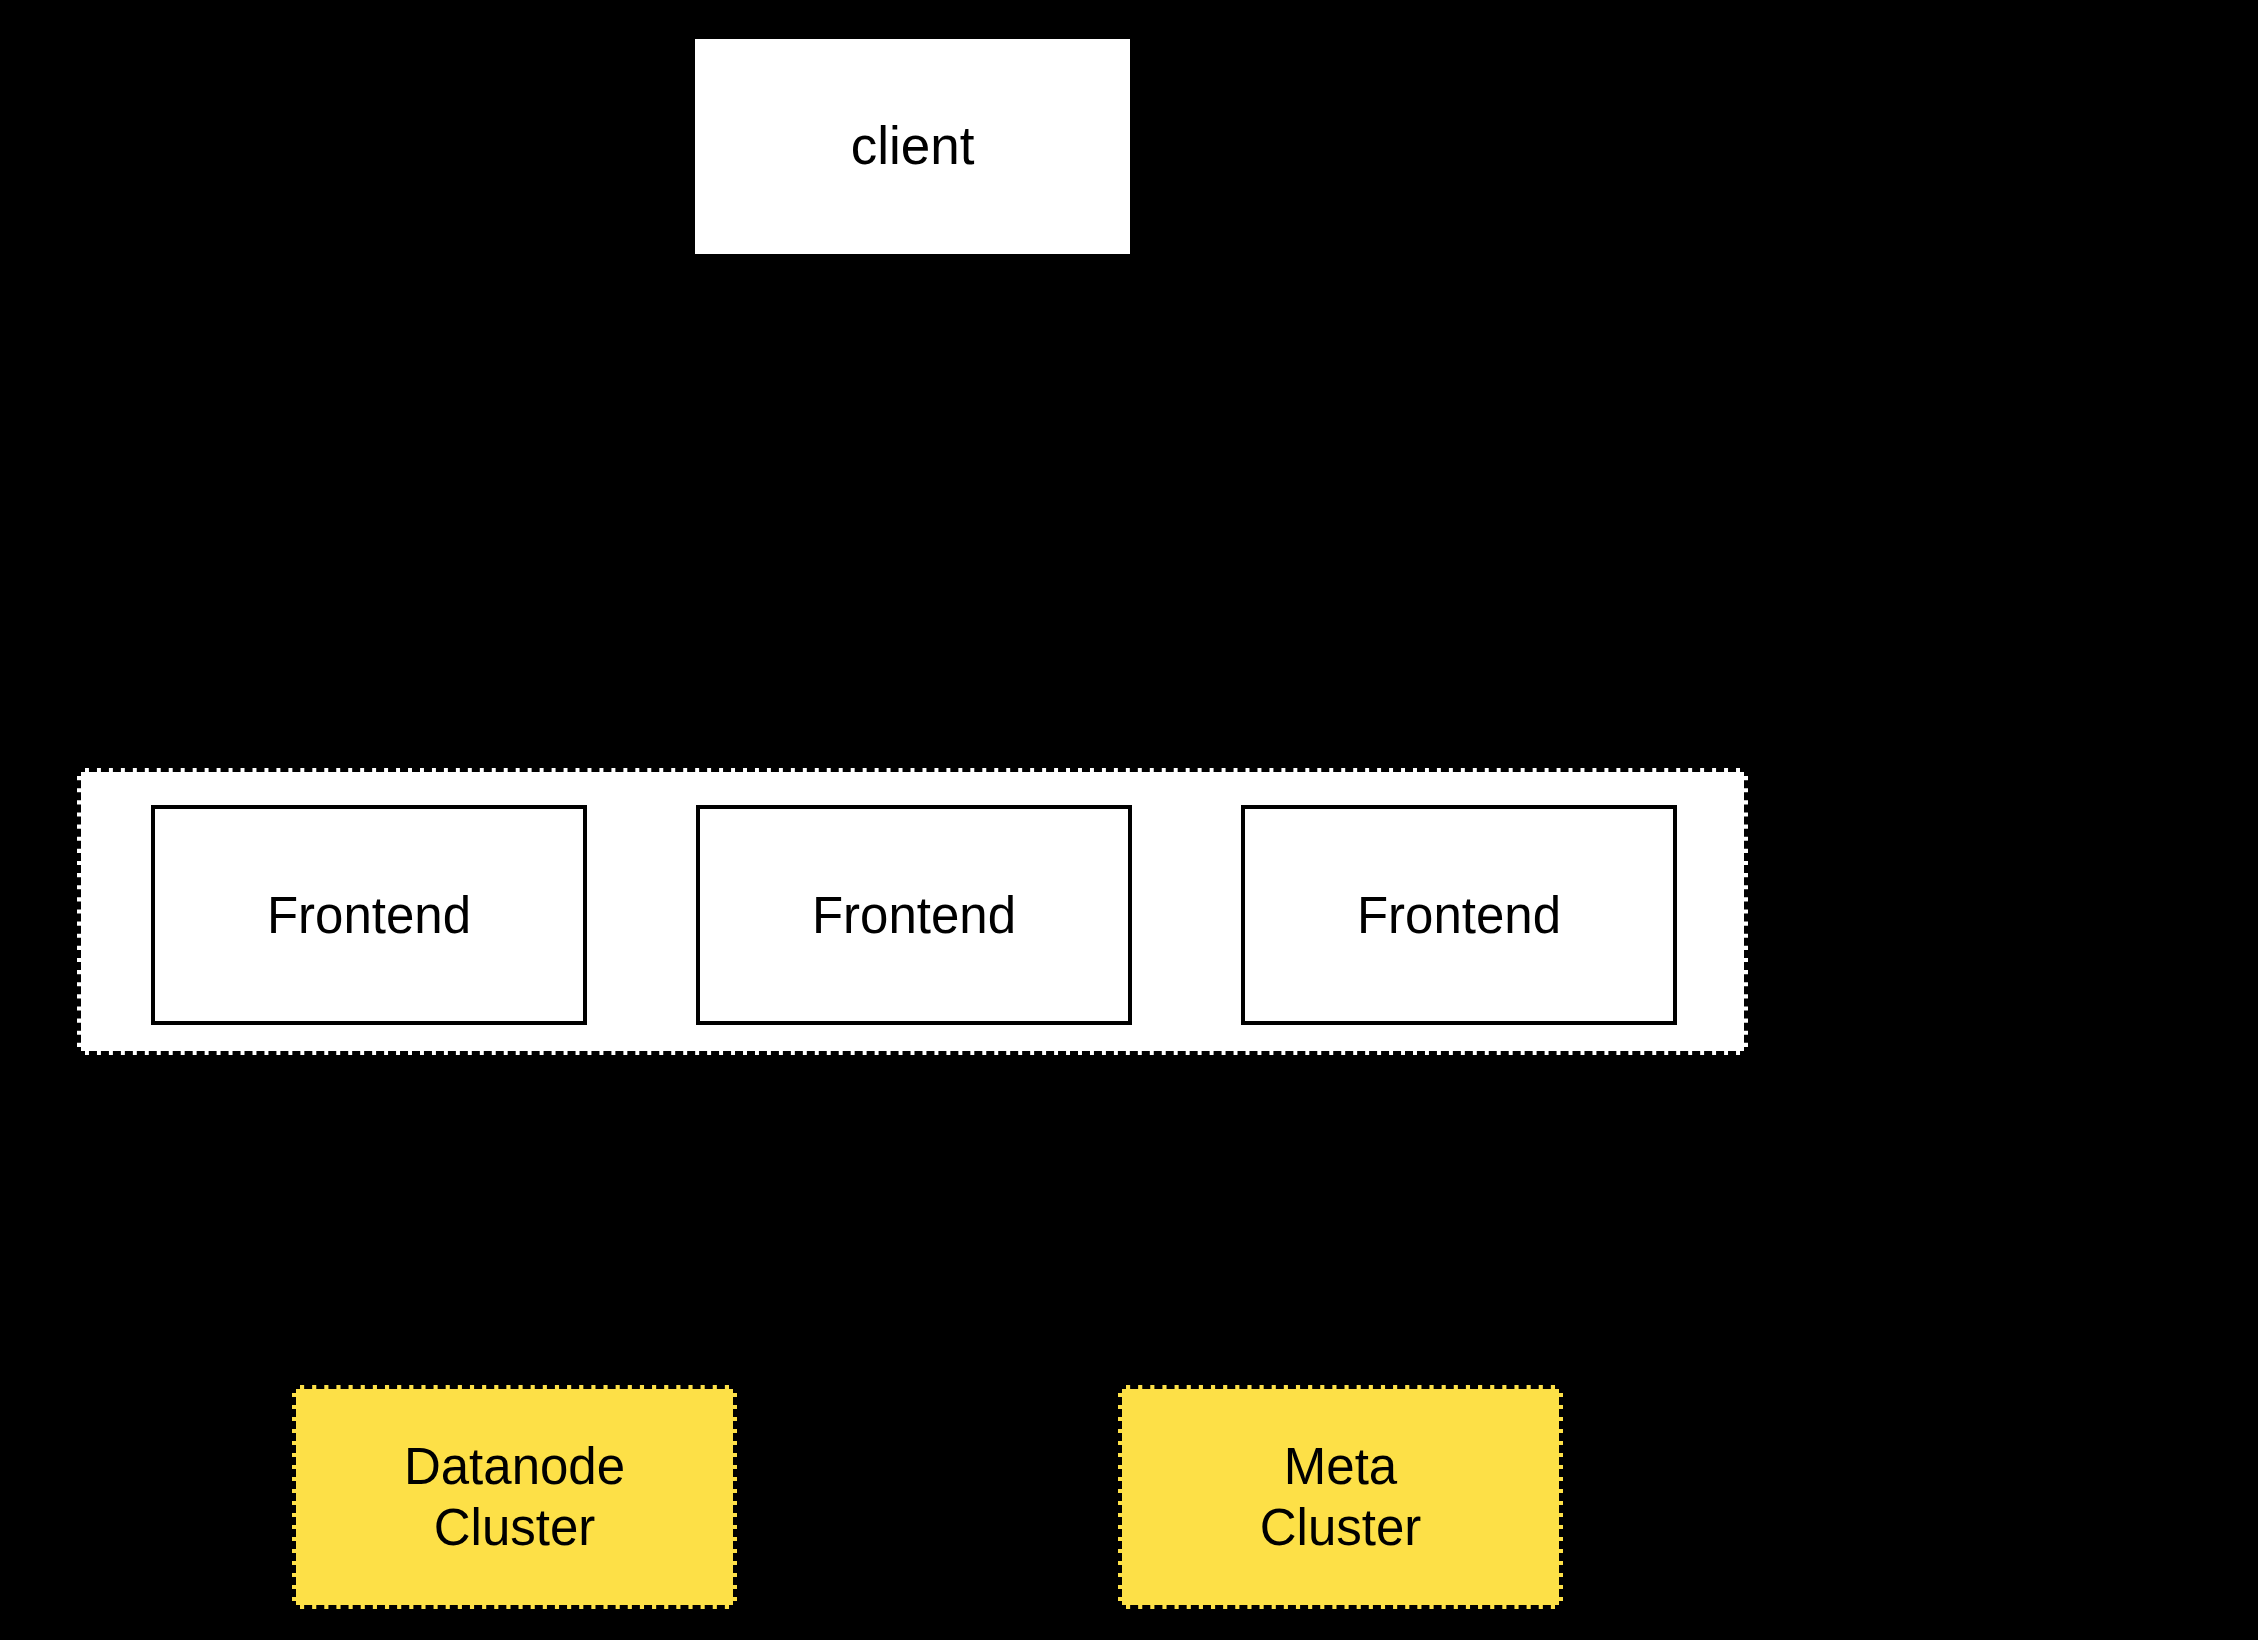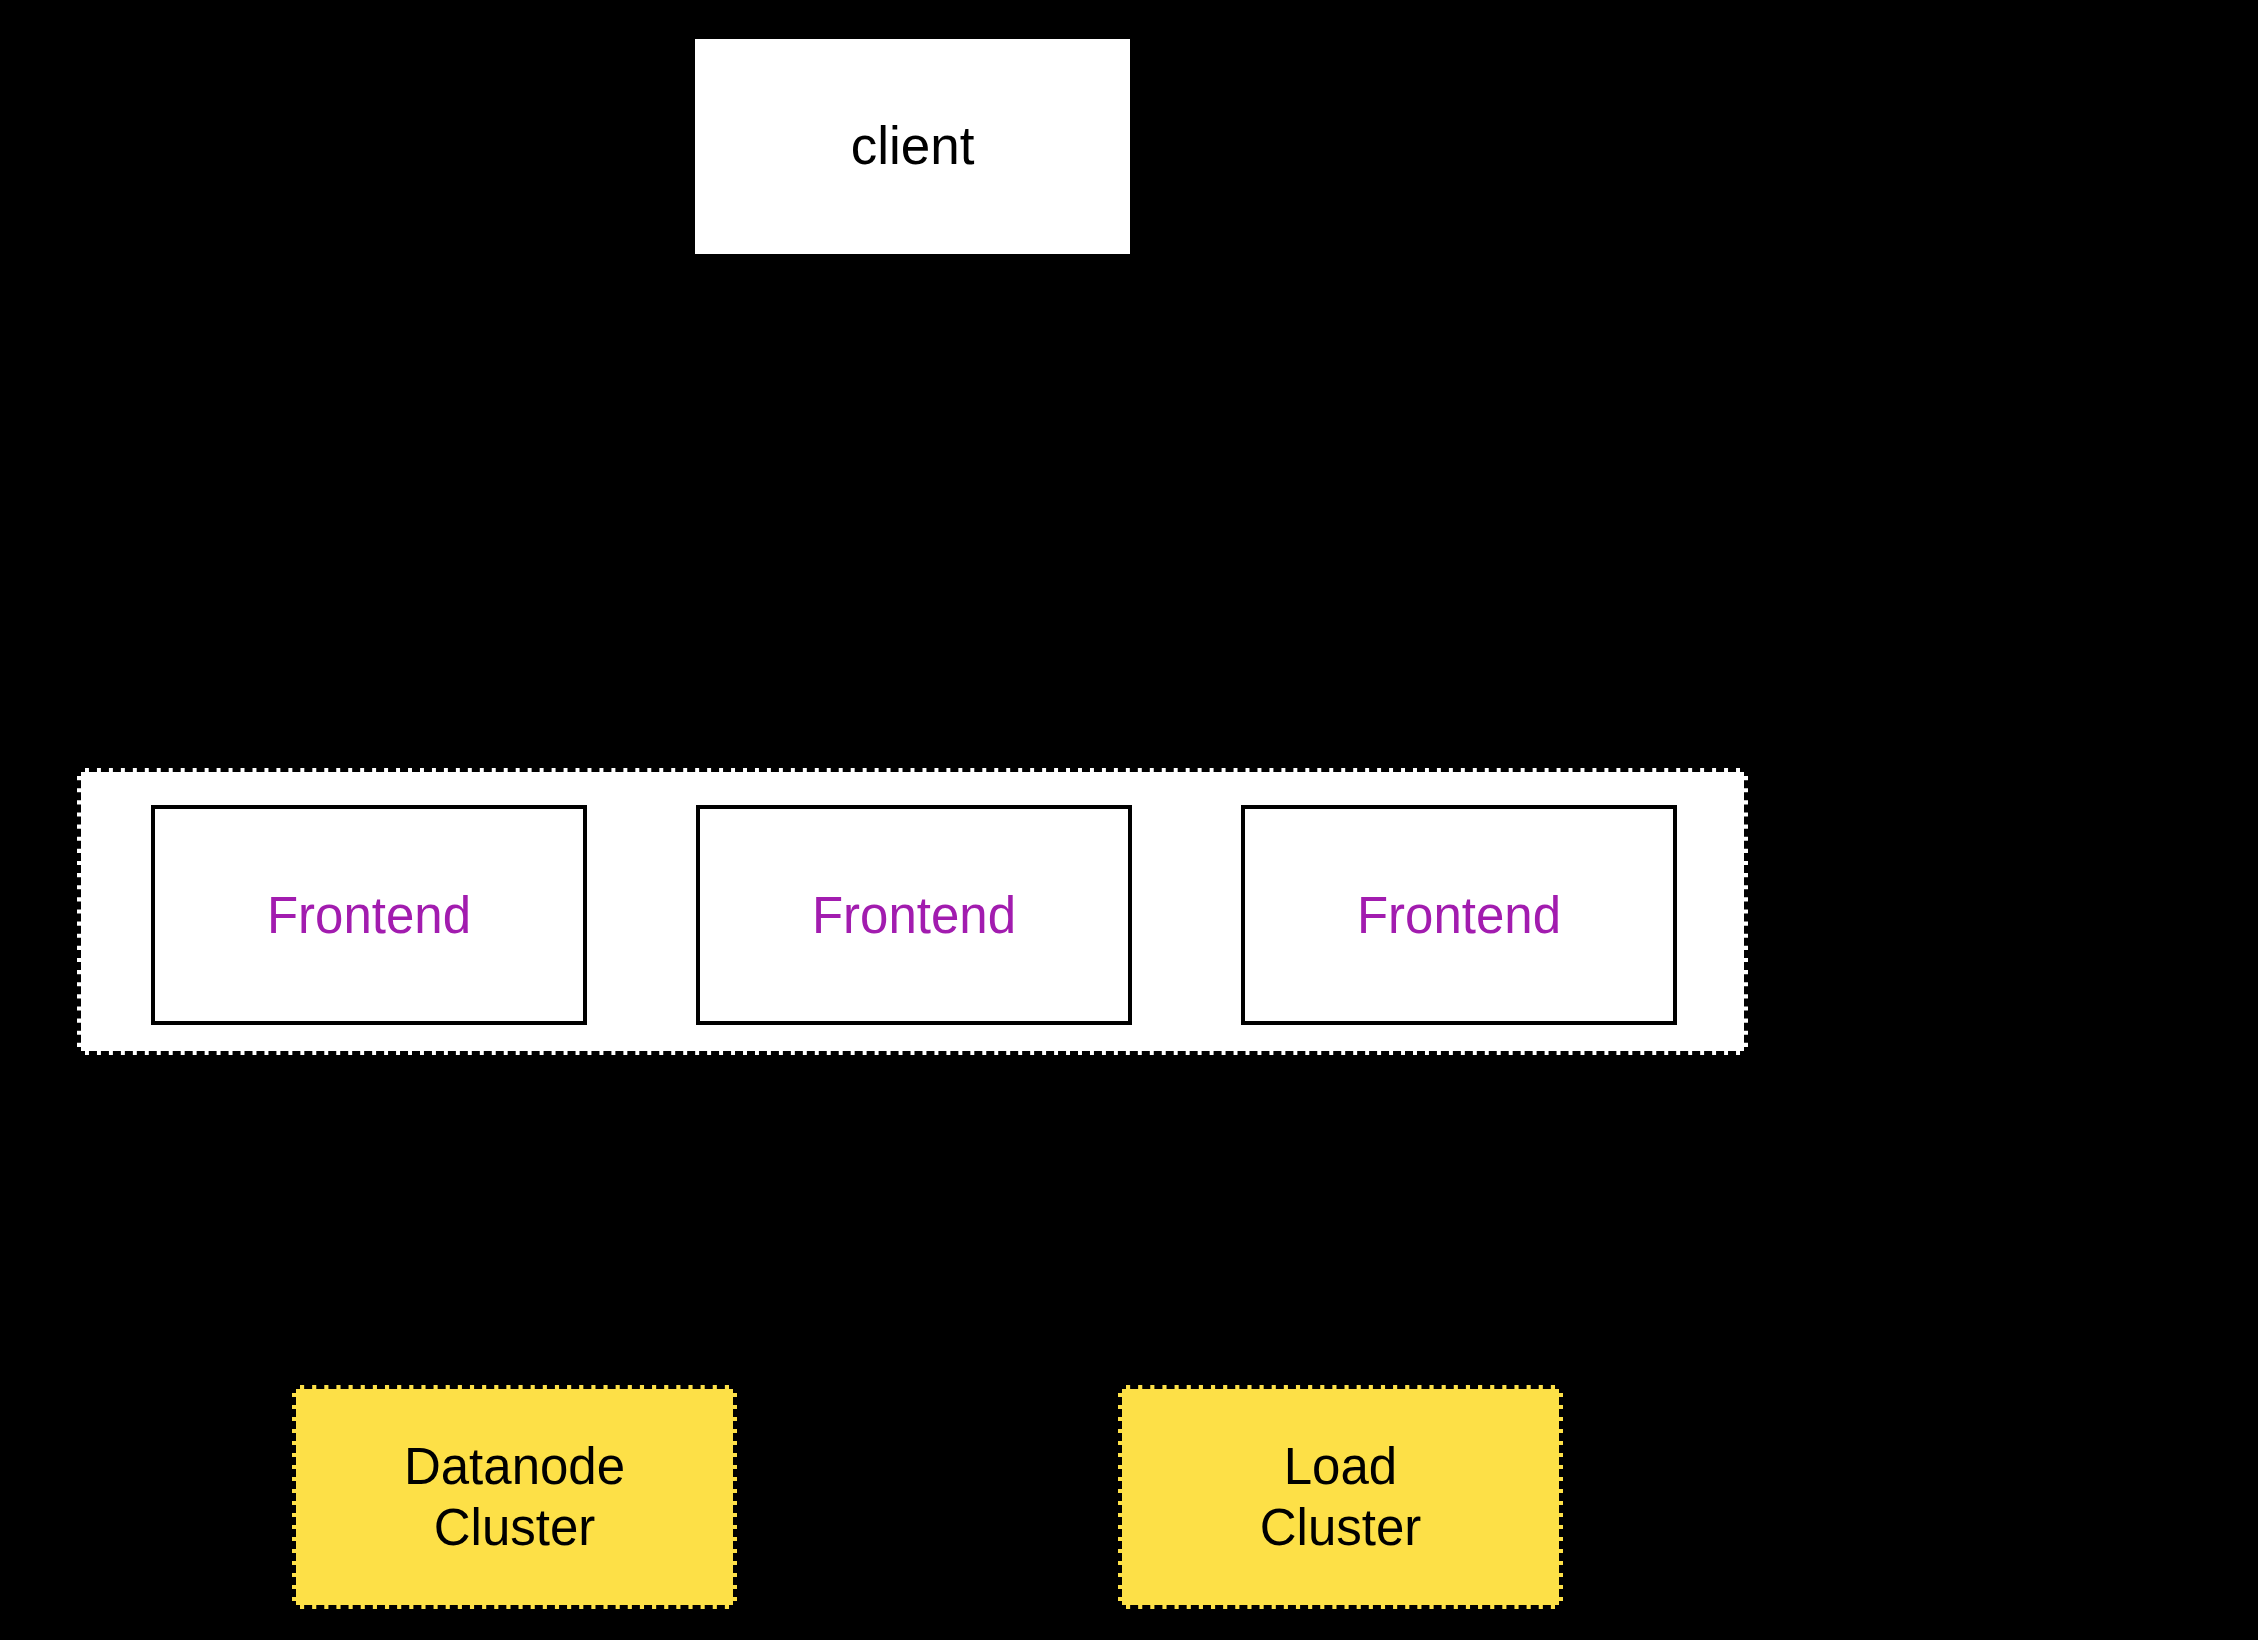--- a/index.html
+++ b/index.html
@@ -66,21 +66,21 @@
     position: absolute;
     box-sizing: border-box;
     top: 33px;
     width: 436px;
     height: 220px;
     background: #ffffff;
     border: 4.5px solid #000000;
     display: flex;
     align-items: center;
     justify-content: center;
-    color: #a21caf;
+    color: #000000;
     font-size: 51px;
   }
   #frontend-1 { left: 70px; }
   #frontend-2 { left: 615px; }
   #frontend-3 { left: 1160px; }
 
   
   .cluster-box {
     position: absolute;
     box-sizing: border-box;
@@ -126,18 +126,18 @@
     </div>
 
   </div>
 
   <div class="cluster-box" id="datanode-cluster-box">
     <span>Datanode
 Cluster</span>
   </div>
 
   <div class="cluster-box" id="meta-cluster-box">
-    <span>Load
+    <span>Meta
 Cluster</span>
   </div>
 
 </div>
 
 
 </body></html>

